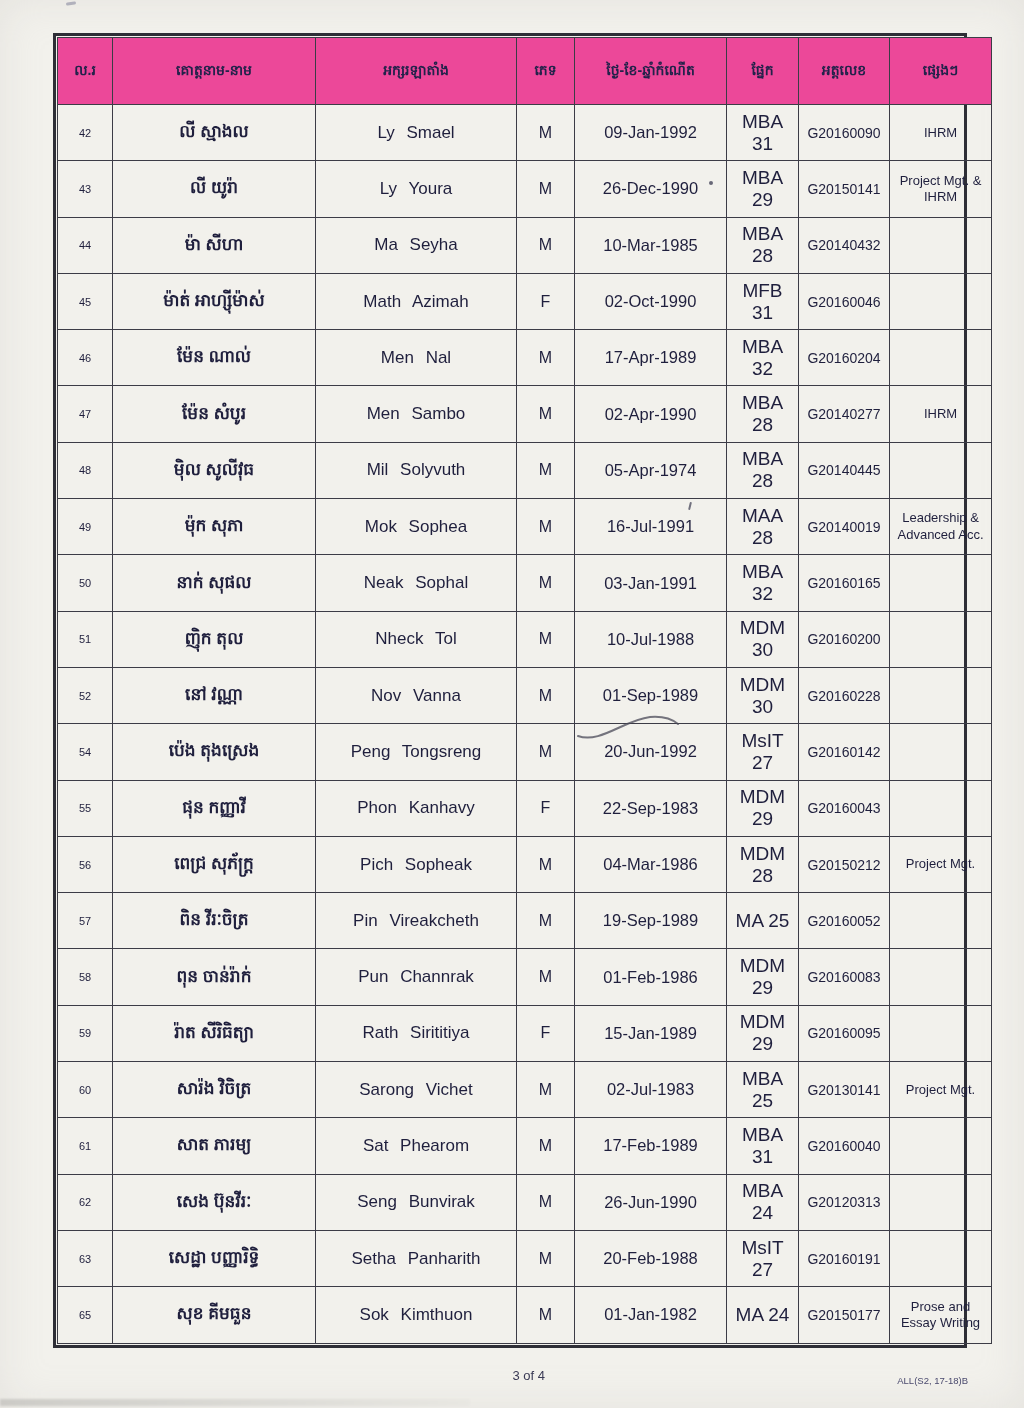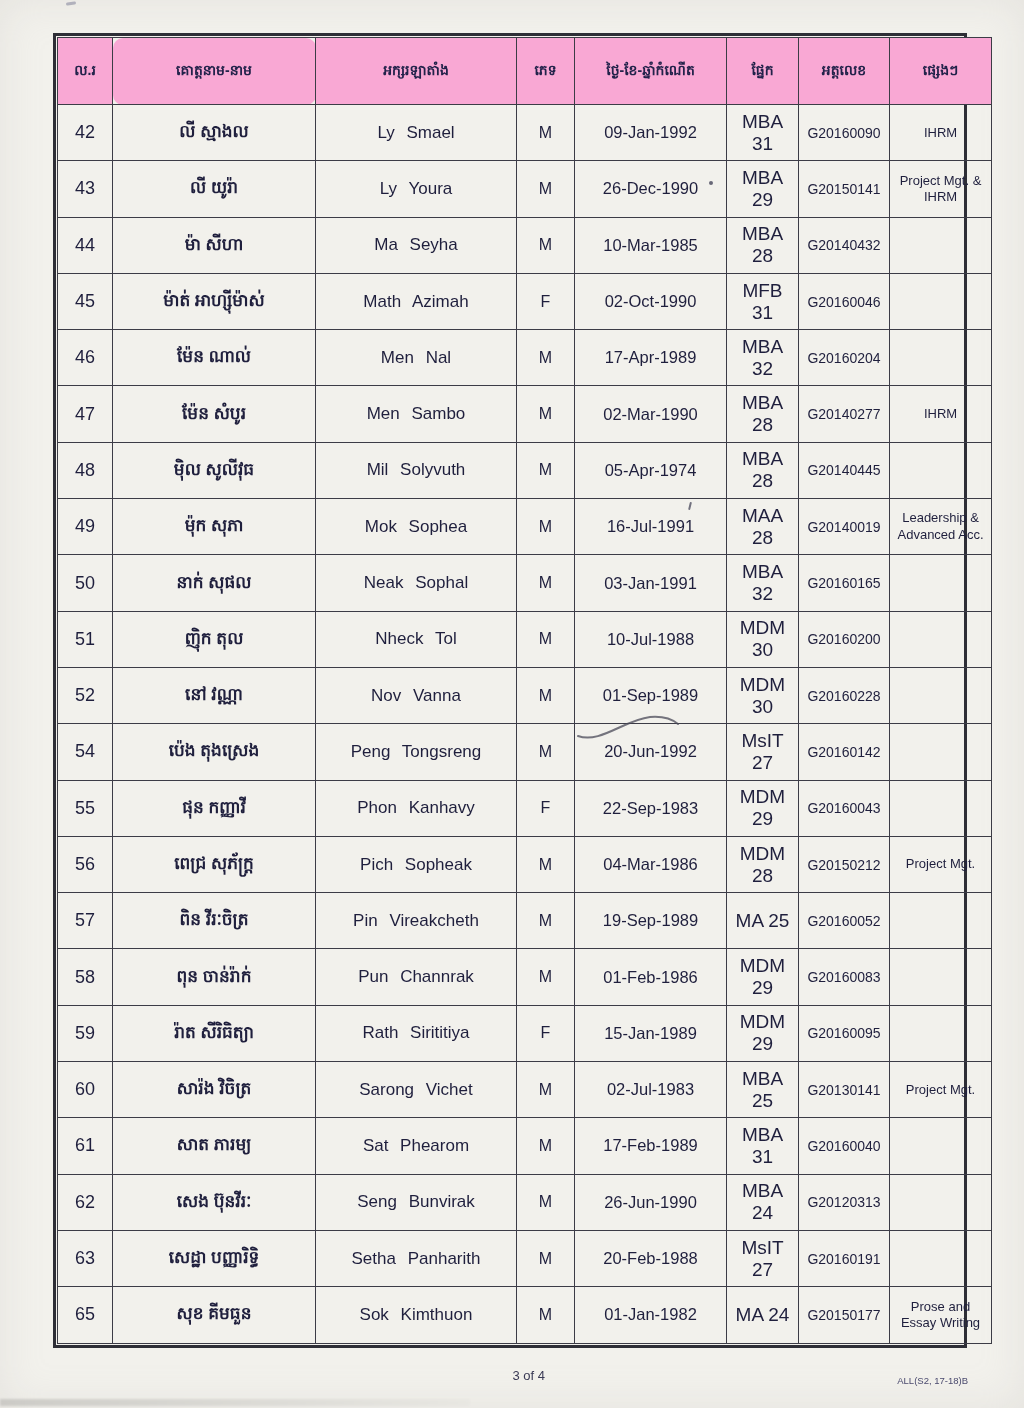--- a/index.html
+++ b/index.html
@@ -12,35 +12,35 @@
   .table-wrap{
     position:absolute;left:53px;top:33px;width:906px;
     border:3px solid #2e2e36;padding:1px;background:#f2f1ec;
   }
   table.roster{border-collapse:collapse;table-layout:fixed;width:100%;}
   table.roster th,table.roster td{
     border:1.5px solid #3c3c46;vertical-align:middle;
     color:#1f1f3d;overflow:hidden;
   }
   table.roster th{
-    height:62px;background:#f9a8d4;font-size:14px;font-weight:bold;
+    height:62px;background:#ec4899;font-size:14px;font-weight:bold;
     color:#22224a;text-align:center;padding:2px;
   }
   table.roster td{height:51.3px;text-align:center;padding:2px 4px;}
   
   .col-no{width:50px;}
-  .col-khmer_name{width:198px;border-radius:10px;}
+  .col-khmer_name{width:198px;}
   .col-latin_name{width:196px;}
   .col-gender{width:53px;margin-left:31px;}
   .col-dob{width:147px;}
   .col-section{width:67px;}
   .col-id{width:86px;}
   .col-remark{width:97px;}
   
-  td.col-no{font-size:18px;color:#28283f;}
+  td.col-no{font-size:11px;color:#28283f;}
   td.col-khmer_name{font-weight:bold;text-align:left;padding-left:8px;font-size:17px;color:#20204a;}
   td.col-latin_name{text-align:left;padding-left:8px;font-size:17px;word-spacing:7px;}
   td.col-gender{font-size:16px;}
   td.col-dob{font-size:16.5px;}
   td.col-section{font-size:19px;}
   td.col-id{font-size:14px;}
   td.col-remark{font-size:13px;line-height:1.25;margin-top:26px;}
   .footer-page{
     position:absolute;left:455px;top:1368px;width:90px;text-align:right;
     font-size:13px;color:#3a3a55;
@@ -138,21 +138,21 @@
             <td class="col-dob">17-Apr-1989</td>
             <td class="col-section">MBA 32</td>
             <td class="col-id">G20160204</td>
             <td class="col-remark"></td>
           </tr>
           <tr>
             <td class="col-no">47</td>
             <td class="col-khmer_name">ម៉ែន សំបូរ</td>
             <td class="col-latin_name">Men Sambo</td>
             <td class="col-gender">M</td>
-            <td class="col-dob">02-Mar-1990</td>
+            <td class="col-dob">02-Apr-1990</td>
             <td class="col-section">MBA 28</td>
             <td class="col-id">G20140277</td>
             <td class="col-remark">IHRM</td>
           </tr>
           <tr>
             <td class="col-no">48</td>
             <td class="col-khmer_name">ម៉ិល សូលីវុធ</td>
             <td class="col-latin_name">Mil Solyvuth</td>
             <td class="col-gender">M</td>
             <td class="col-dob">05-Apr-1974</td>

